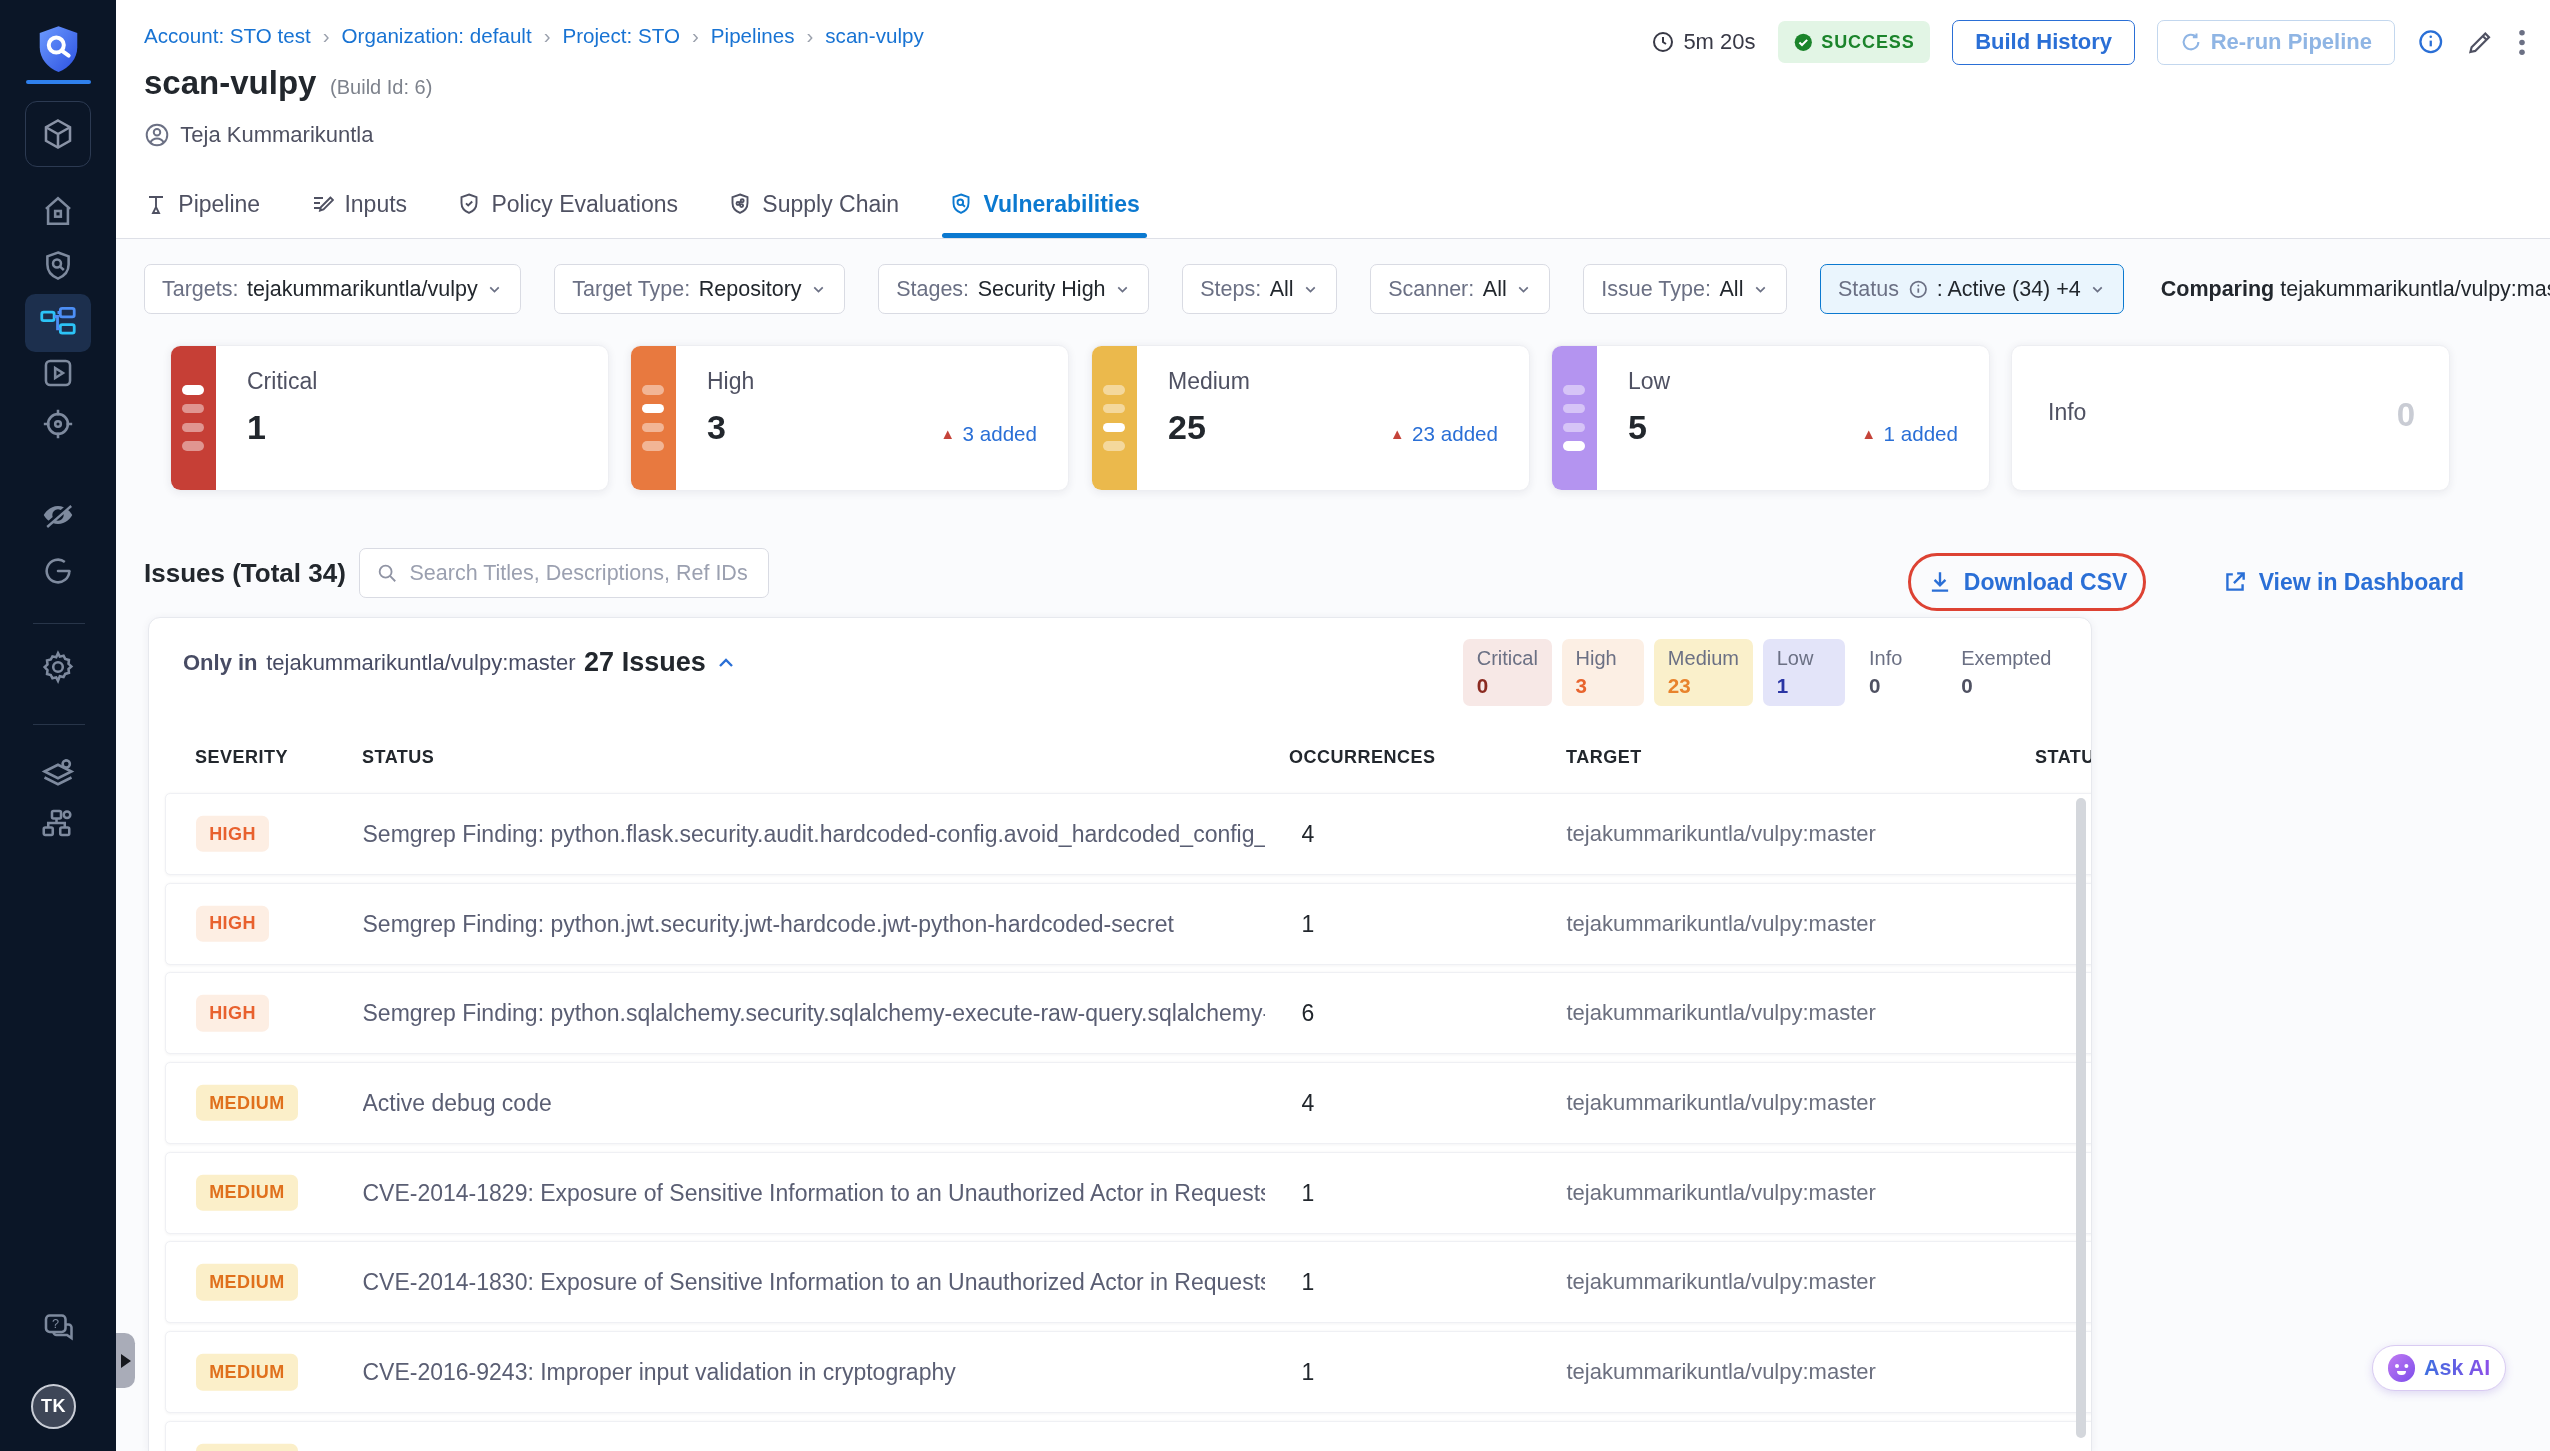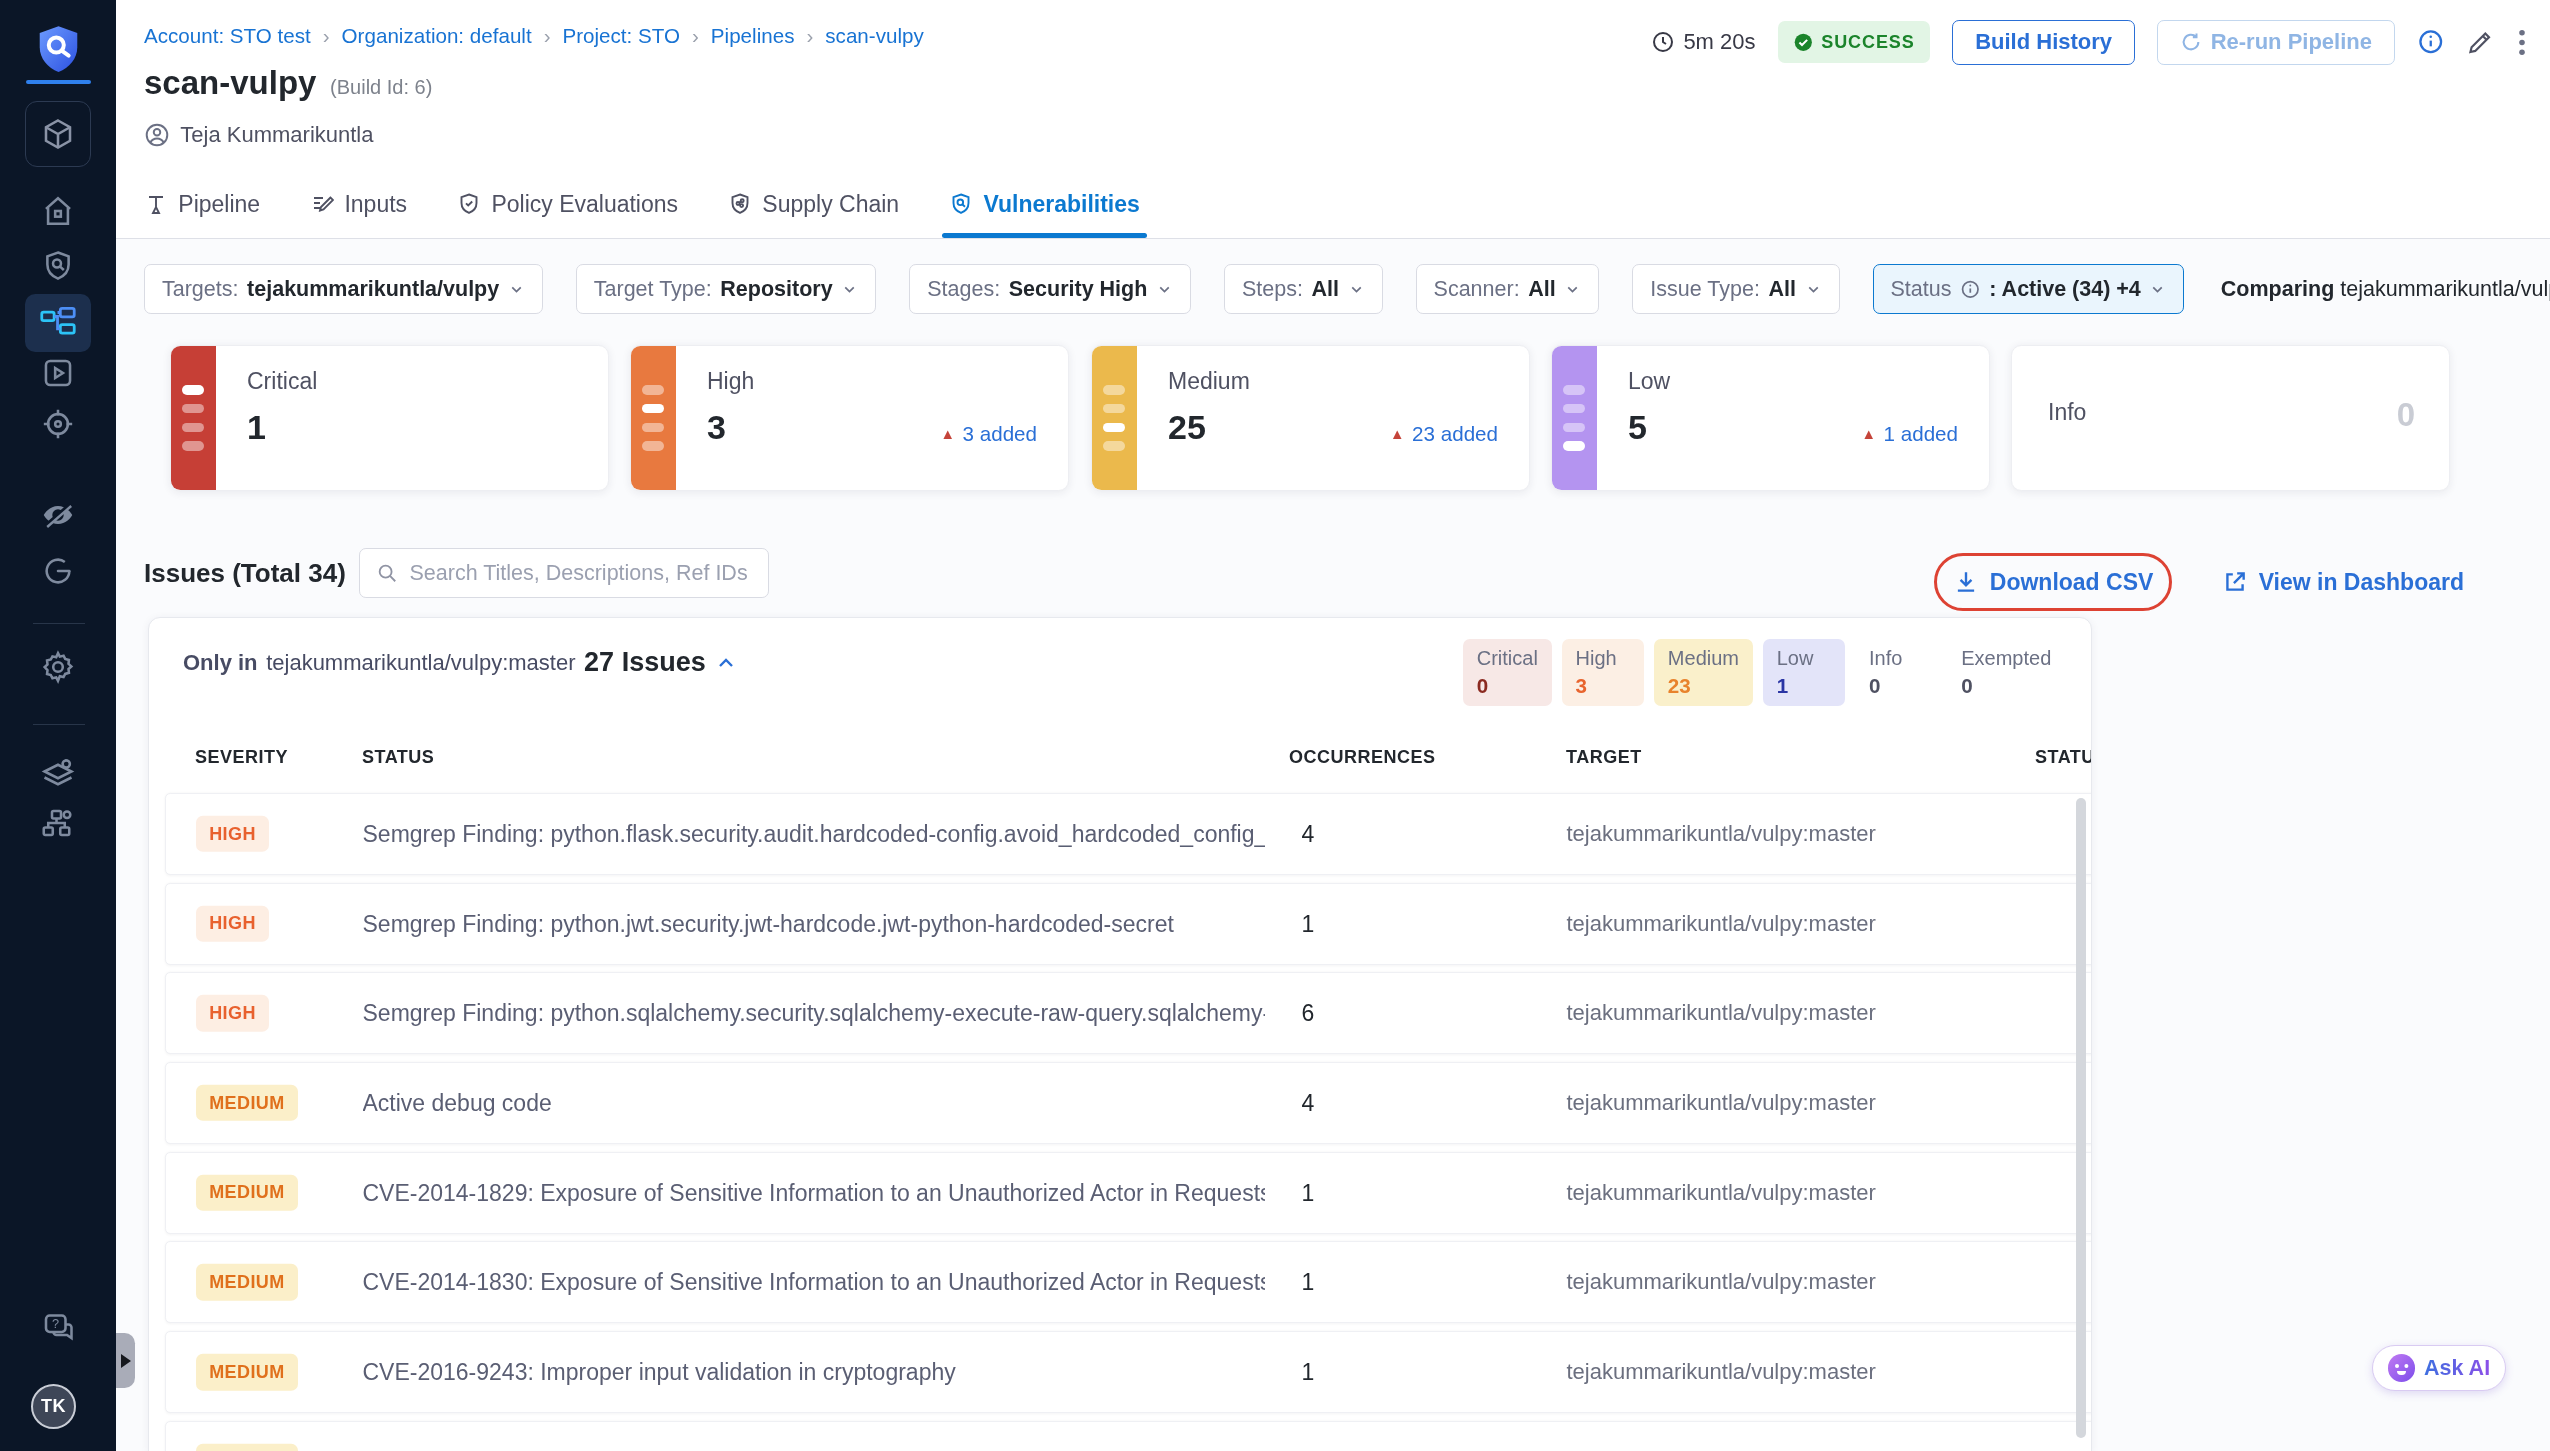--- a/index.html
+++ b/index.html
@@ -35,21 +35,21 @@
   .author-row{position:absolute;left:28px;top:122px;display:flex;align-items:center;gap:10.3px;font-size:22px;color:#4F5162}
   .tabs{position:absolute;left:28px;bottom:0;display:flex;gap:50px;height:57px}
   .tab{position:relative;display:flex;align-items:center;gap:10.3px;font-size:23px;color:#4F5162;padding-bottom:10.3px;cursor:pointer}
   .tab.active{color:#0B79D0;font-weight:700}
   .tab.active::after{content:"";position:absolute;left:-6.9px;right:-6.9px;bottom:0;height:5.2px;border-radius:2.6px;background:#0B79D0}
 
   
   .filters{position:absolute;left:144px;top:264px;right:34px;display:flex;align-items:center;gap:33px}
   .pill{display:flex;align-items:center;gap:8.6px;height:50px;padding:2px 17px;background:#fff;border:0.9px solid #D9DBE3;border-radius:6.9px;font-size:21.5px;cursor:pointer;white-space:nowrap}
   .pill .fl{color:#6B7084}
-  .pill .fv{color:#22272D;font-weight:700}
+  .pill .fv{color:#22272D;font-weight:400}
   .pill.hl{background:#EAF5FD;border:1.7px solid #0B79D0}
   .comparing{font-size:21.5px;color:#22272D;white-space:nowrap;margin-left:3.4px}
   .comparing b{font-weight:700}
 
   
   .card{position:absolute;top:345px;width:439px;height:146px;background:#fff;border:0.9px solid #EDEEF2;border-radius:10.3px;box-shadow:0 1.7px 8.6px rgba(40,41,61,.08)}
   .card .strip{position:absolute;left:0;top:0;bottom:0;width:45px;border-radius:9.4px 0 0 9.4px;display:flex;flex-direction:column;justify-content:center;gap:9.4px;padding-left:11px}
   .strip i{width:22px;height:9.4px;border-radius:5.2px;background:rgba(255,255,255,.45)}
   .c-critical .strip{background:#C63F36}.c-critical .strip i:nth-child(1){background:#fff}
   .c-high .strip{background:#E8793F}.c-high .strip i:nth-child(2){background:#fff}
@@ -61,21 +61,21 @@
   .added .tri{color:#C5443A;font-size:14.6px}
   .card-info .lbl{left:36px;top:53px}
   .card-info .zero{position:absolute;right:34px;top:50px;font-size:33px;font-weight:700;color:#C9CCD4}
 
   
   .issues-bar{position:absolute;left:144px;top:548px;right:86px;height:52px}
   .issues-title{position:absolute;left:0;top:10.3px;font-size:26px;font-weight:700;color:#22272D}
   .searchbox{position:absolute;left:215px;top:0;width:410px;height:50px;background:#fff;border:0.9px solid #D9DBE3;border-radius:6.9px;display:flex;align-items:center;gap:12px;padding:0 15.5px}
   .searchbox input{border:none;outline:none;flex:1;font-size:21.5px;color:#22272D;font-family:inherit;background:transparent}
   .searchbox input::placeholder{color:#9BA0B0}
-  .bar-actions{position:absolute;right:0;top:5.2px;display:flex;align-items:center;gap:50px}
+  .bar-actions{position:absolute;right:0;top:5.2px;display:flex;align-items:center;gap:76px}
   .link-btn{display:flex;align-items:center;gap:10.3px;font-size:23px;font-weight:700;color:#2A6FD6;cursor:pointer;white-space:nowrap}
   .csv-wrap{position:relative;padding:15.5px 19px}
   .annotation{position:absolute;inset:0;border:3.4px solid #DD4233;border-radius:38px;pointer-events:none}
 
   
   .panel{position:absolute;left:148px;top:617px;width:1944px;height:835px;background:#fff;border:0.9px solid #E7E9EE;border-radius:12px 12px 0 0;box-shadow:0 1.7px 8.6px rgba(40,41,61,.06);overflow:hidden}
   .only-in{position:absolute;left:34px;top:29px;display:flex;align-items:center;gap:8.6px}
   .only-in .oi-b{font-size:22px;font-weight:700;color:#474B63}
   .only-in .oi-t{font-size:22px;color:#474B63}
   .only-in .oi-c{font-size:27px;font-weight:700;color:#22272D;}

